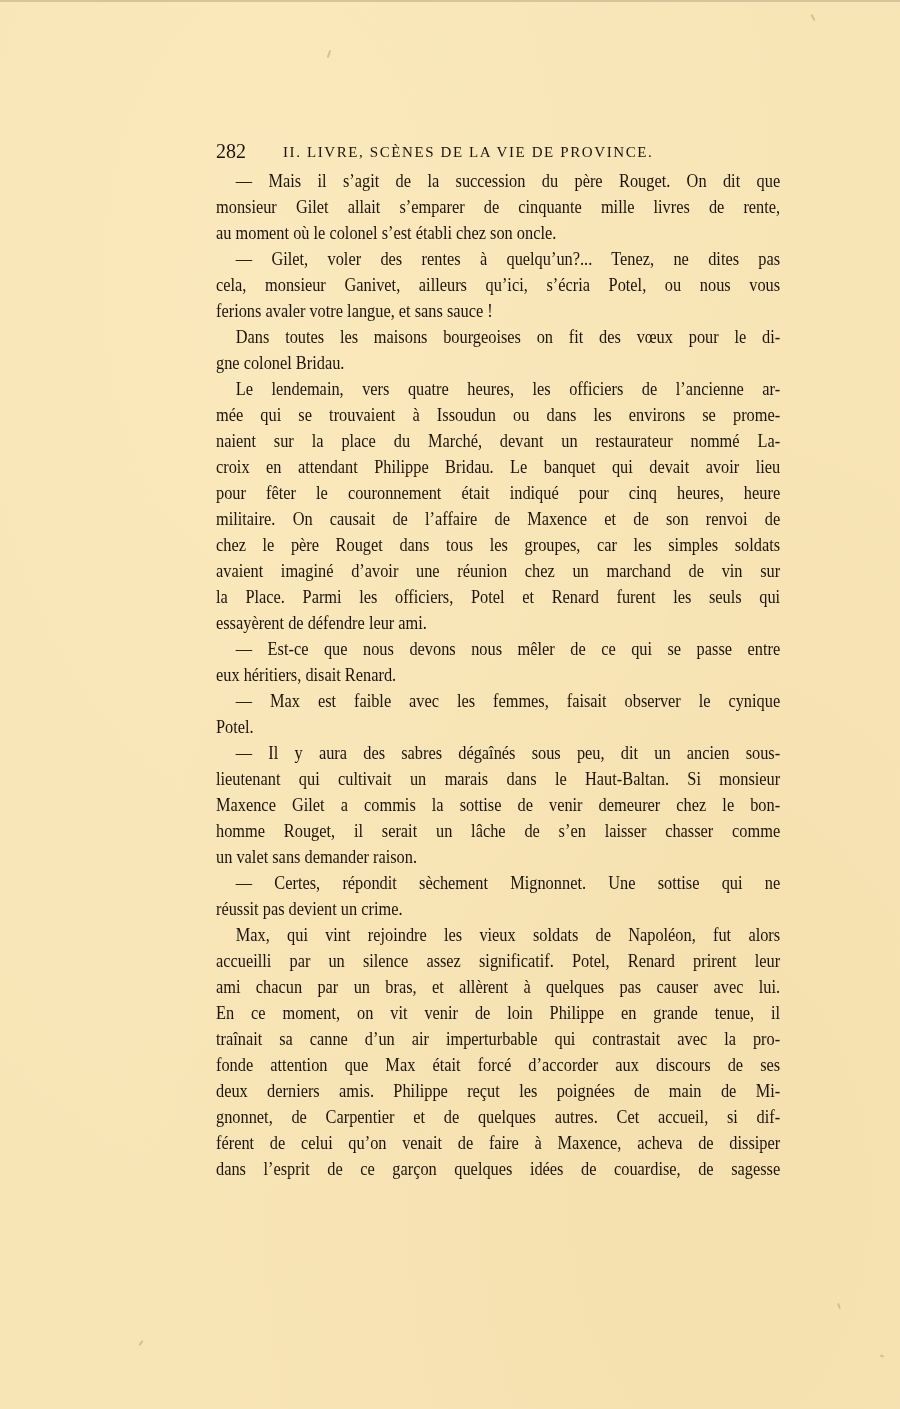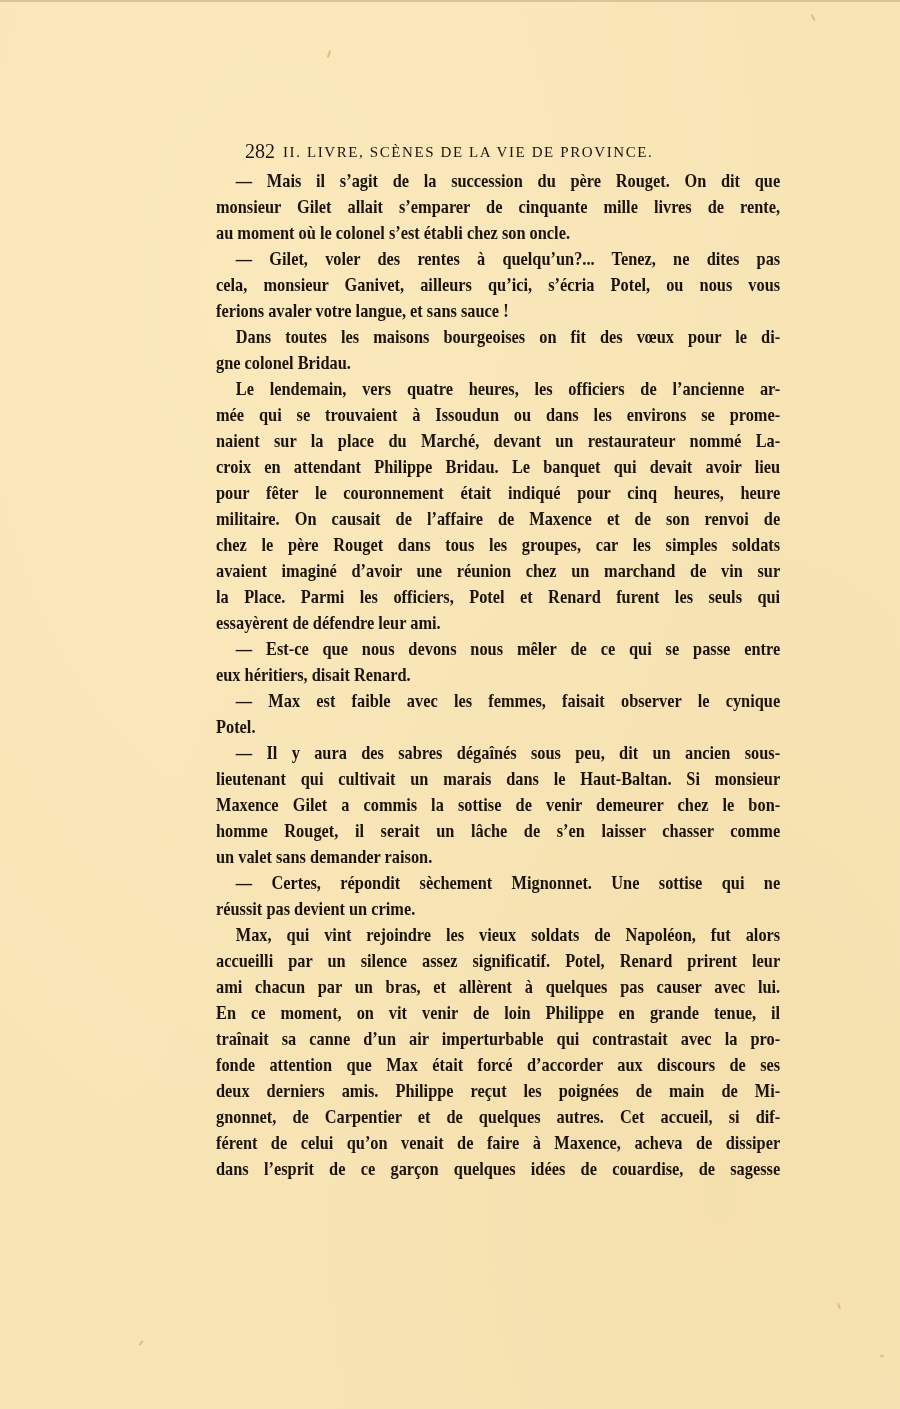--- a/index.html
+++ b/index.html
@@ -15,27 +15,27 @@
       background:
         radial-gradient(ellipse at 30% 20%, rgba(255,240,200,0.35), rgba(0,0,0,0) 60%),
         radial-gradient(ellipse at 80% 85%, rgba(230,200,140,0.18), rgba(0,0,0,0) 60%);
       pointer-events: none;
     }
     .top-edge { position: absolute; left: 0; top: 0; width: 900px; height: 2px; background: #d8c49a; }
     .header {
       position: absolute; left: 216px; top: 140px; width: 564px;
       font-size: 19px; line-height: 22px; white-space: nowrap;
     }
-    .page-num { position: absolute; left: 0; top: 0; font-size: 20px; margin-left: 29px; }
+    .page-num { position: absolute; left: 0; top: 0; font-size: 20px; }
     .running-head {
       position: absolute; left: 67px; top: 1px;
       font-weight: normal; font-size: 15px; letter-spacing: 1.6px;
     }
     .body-text {
-      position: absolute; left: 216px; top: 168px; width: 564px; font-weight: bold;
+      position: absolute; left: 216px; top: 168px; width: 564px;
     }
     .line {
       height: 26px; line-height: 26px;
       font-size: 19px;
       white-space: nowrap;
       text-align: justify;
       text-align-last: justify;
       transform-origin: left center;
       transform: scaleX(0.86);
       width: 656px;

